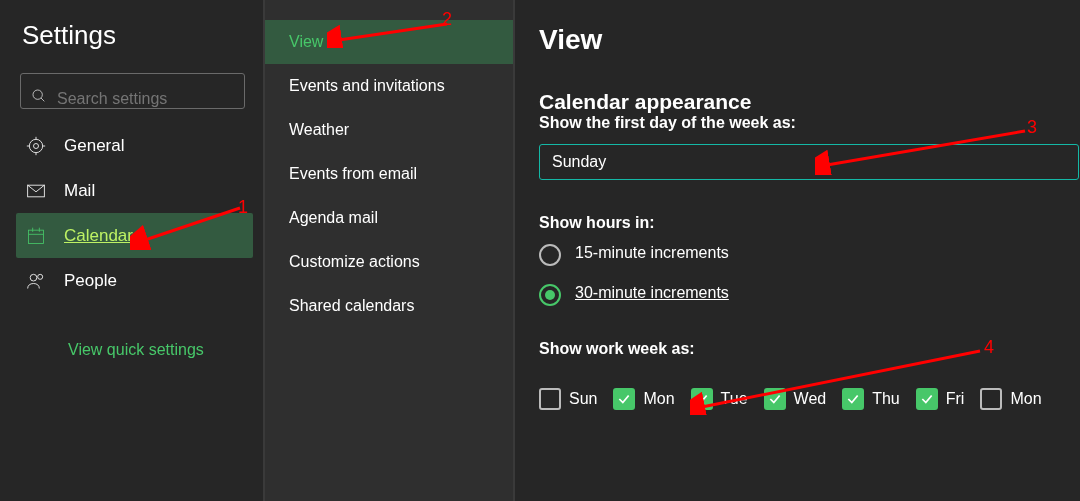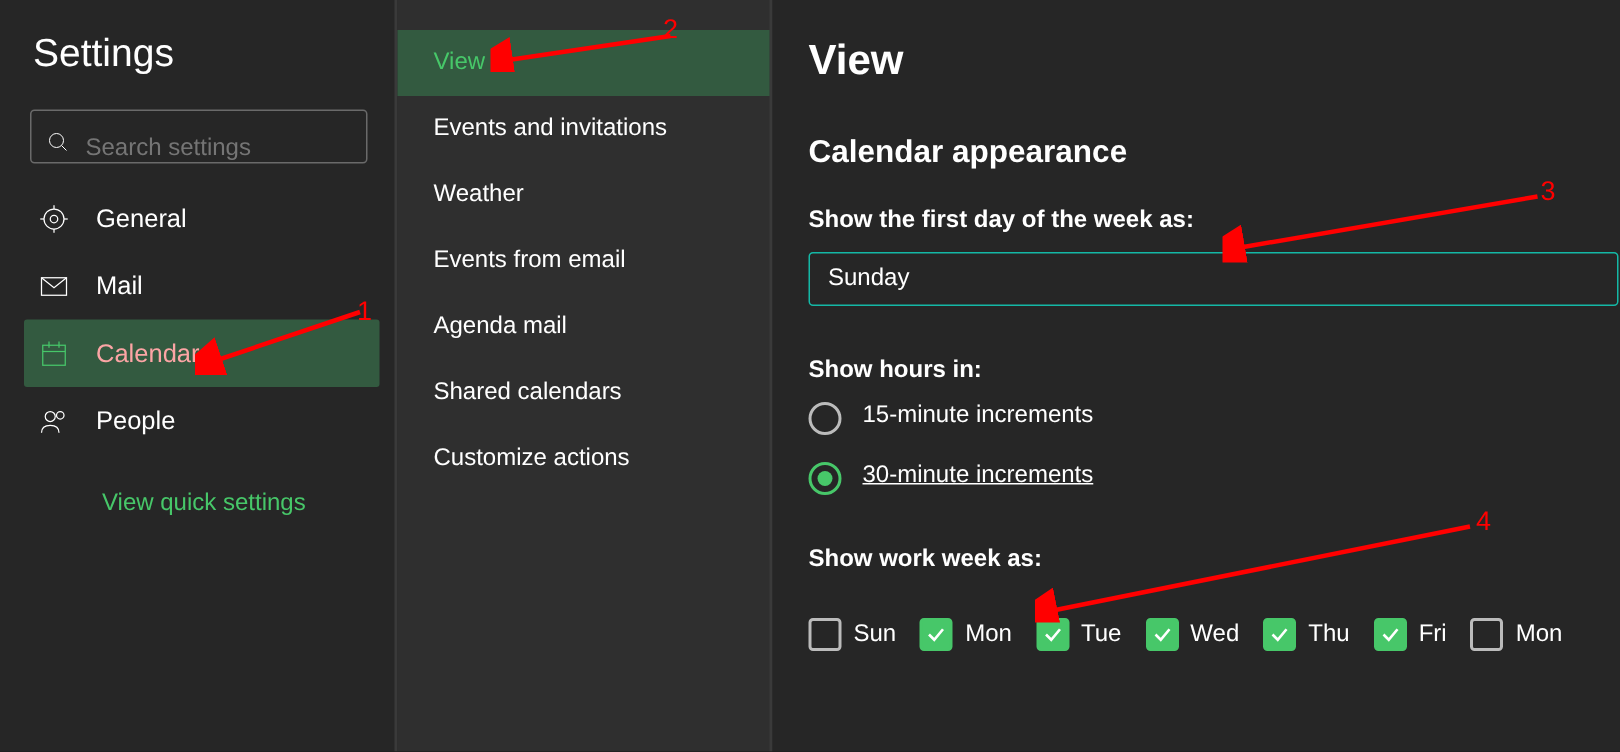--- a/index.html
+++ b/index.html
@@ -7,33 +7,33 @@
   .app { display: flex; width: 100%; height: 100%; position: relative; }
 
   
   .col1 { width: 265px; background: #262626; border-right: 2px solid #3a3a3a; padding: 20px 10px 10px 16px; }
   .col1 h1 { font-size: 26px; font-weight: 400; margin: 0 0 22px 6px; }
   .search { display: flex; align-items: flex-end; width: 225px; height: 36px; border: 1px solid #6a6a6a; border-radius: 3px; padding: 0 10px; margin: 0 0 14px 4px; }
   .search svg { width: 16px; height: 16px; stroke: #fff; fill: none; margin-right: 10px; }
   .search input { flex: 1; background: transparent; border: none; outline: none; color: #fff; font-size: 16px; }
   .navitem { display: flex; align-items: center; height: 45px; padding-left: 10px; font-size: 17px; cursor: pointer; border-radius: 2px; }
   .navitem svg { width: 20px; height: 20px; margin-right: 18px; stroke: #fff; fill: none; }
-  .navitem.active { background: #335a40; color: #fca5a5; }
+  .navitem.active { background: #335a40; color: #bef264; text-decoration: underline; }
   .navitem.active svg { stroke: #47c769; }
-  .quick { color: #47c769; font-size: 16px; margin-top: 24px; padding-left: 52px; cursor: pointer; }
+  .quick { color: #47c769; font-size: 16px; margin-top: 38px; padding-left: 52px; cursor: pointer; }
 
   
   .col2 { width: 250px; background: #2f2f2f; border-right: 2px solid #3a3a3a; padding-top: 20px; }
   .subitem { height: 44px; display: flex; align-items: center; padding-left: 24px; font-size: 16px; cursor: pointer; }
   .subitem.active { background: #335a40; color: #47c769; }
 
   
   .col3 { flex: 1; background: #262626; padding: 24px 0 0 24px; overflow: hidden; }
   .col3 h1 { font-size: 28px; font-weight: 600; margin-bottom: 34px; }
-  .section-title { font-size: 21px; font-weight: 600; margin-bottom: 24px; }
+  .section-title { font-size: 21px; font-weight: 600; }
   .label { font-size: 16px; font-weight: 600; margin-bottom: 12px; }
   .select { width: 540px; height: 36px; border: 1px solid #14b8a6; border-radius: 3px; padding: 0 12px; display: flex; align-items: center; font-size: 16px; background: #262626; margin-bottom: 34px; }
   .radio-row { display: flex; align-items: flex-start; margin-bottom: 18px; font-size: 16px; }
   .radio { width: 22px; height: 22px; border: 2px solid #bbb; border-radius: 50%; margin-right: 14px; display: flex; align-items: center; justify-content: center; }
   .radio.checked { border-color: #47c769; }
   .radio.checked::after { content: ""; width: 10px; height: 10px; border-radius: 50%; background: #47c769; }
   .check-row { display: flex; gap: 16px; }
   .day { display: flex; align-items: center; font-size: 16px; gap: 8px; }
   .cb { width: 22px; height: 22px; border: 2px solid #bbb; border-radius: 3px; display: flex; align-items: center; justify-content: center; }
   .cb.checked { background: #47c769; border-color: #47c769; }
@@ -99,22 +99,22 @@
 
     <div class="quick">View quick settings</div>
   </div>
 
   <div class="col2">
     <div class="subitem active">View</div>
     <div class="subitem">Events and invitations</div>
     <div class="subitem">Weather</div>
     <div class="subitem">Events from email</div>
     <div class="subitem">Agenda mail</div>
+    <div class="subitem">Customize actions</div>
     <div class="subitem">Shared calendars</div>
-    <div class="subitem">Customize actions</div>
   </div>
 
   <div class="col3">
     <h1>View</h1>
     <div class="section-title">Calendar appearance</div>
 
     <div class="label">Show the first day of the week as:</div>
     <div class="select">
       <span>Sunday</span>
     </div>

